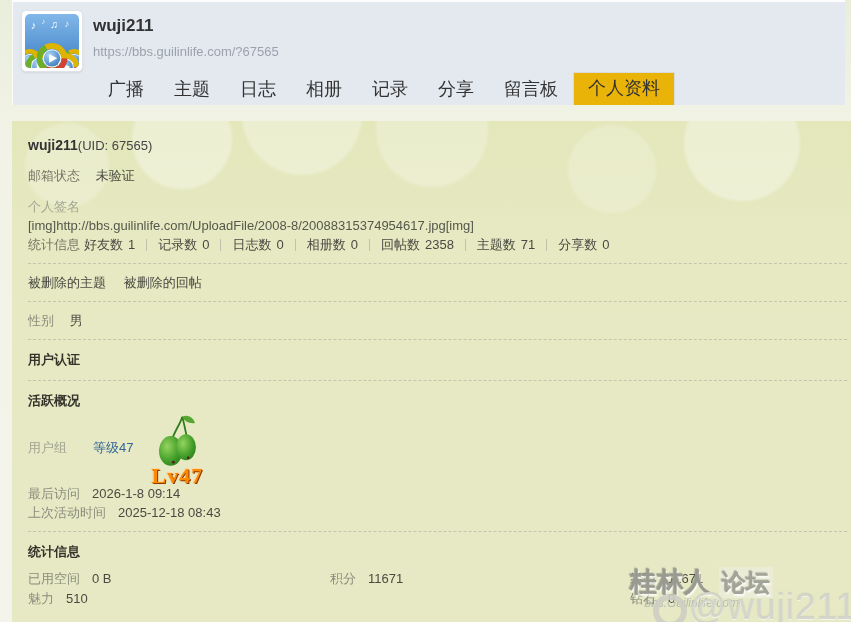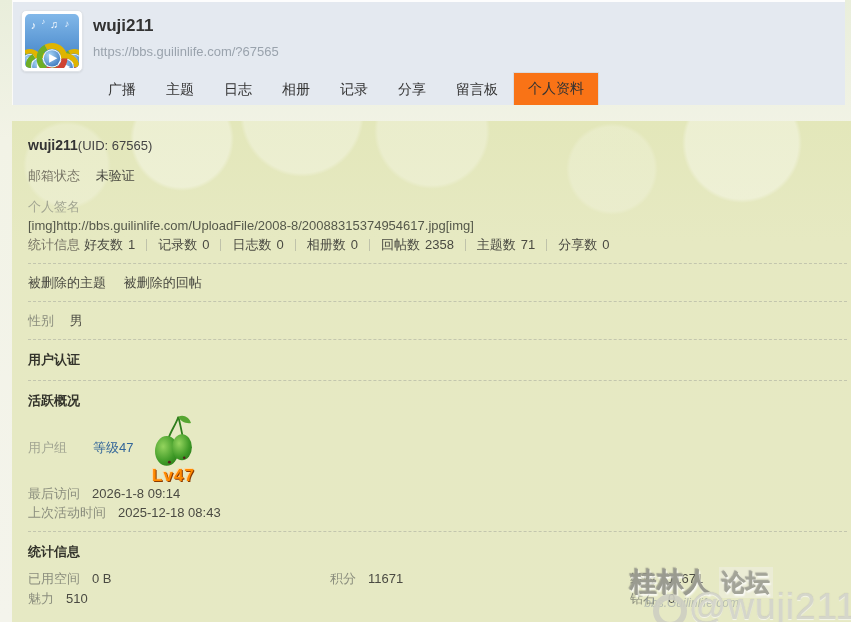--- a/index.html
+++ b/index.html
@@ -27,25 +27,25 @@
     font-size:17px; font-weight:bold; color:#333;
   }
   .profile-url {
     position:absolute; left:80px; top:42px;
     font-size:13px; color:#9aa3ad;
   }
   .tabs {
     position:absolute; left:80px; bottom:0; display:flex; align-items:flex-end;
   }
   .tab {
-    display:block; padding:8px 15px 9px; font-size:14px; color:#333;
+    display:block; padding:8px 15px 9px; font-size:18px; color:#333;
     text-decoration:none; cursor:pointer; line-height:14px;
   }
   .tab.active {
-    background:#f97316; font-weight:normal;
+    background:#eab308; font-weight:normal;
     border:1px solid #d8dade; border-bottom:none; padding:8px 14px 10px;text-align:center;
   }
 
   
   .content {
     position:absolute; left:12px; top:121px; width:851px; height:517px;
     padding:14px 16px 0 16px;
     background:
       radial-gradient(circle 52px at 170px 18px, rgba(255,255,255,.34) 0 48px, rgba(255,255,255,0) 52px),
       radial-gradient(circle 62px at 290px -6px, rgba(255,255,255,.30) 0 58px, rgba(255,255,255,0) 62px),
@@ -70,22 +70,22 @@
   .is-item .is-l { margin-right:5px; }
   .is-sep { display:inline-block; width:0; height:12px; border-left:1px solid #bfc2aa; margin:0 11px; }
   hr.dashed { border:none; border-top:1px dashed #c3c6ae; margin:9px 0; }
   .section-title { font-weight:bold; color:#33332b; line-height:22px; }
   a.blue-link { color:#336699; text-decoration:none; cursor:pointer; }
   .deleted-row a { color:#4a4a42; text-decoration:none; margin-right:14px; cursor:pointer; }
 
   .usergroup-row { display:flex; align-items:center; height:72px;gap:14px; }
   .badge-wrap { display:flex; flex-direction:column; align-items:center; margin-left:4px; margin-top:2px; }
   .lv-badge {
-    font-family:Liberation Sans, sans-serif;
-    font-weight:bold; font-size:17px; letter-spacing:1px; color:#ff8a00;
+    font-family:Liberation Serif, serif;
+    font-weight:bold; font-size:22px; letter-spacing:1px; color:#ff8a00;
     text-shadow:1px 1px 0 #8b3a00, -1px -1px 0 #ffd9a0, 0 0 1px #a34a00;
     line-height:16px;
   }
 
   .grid3 { display:grid; grid-template-columns:302px 300px 1fr; }
   .field { line-height:19px; white-space:nowrap; }
   .stat-grid .field { line-height:20px; }
   .stats-title { margin-top:4px; }
 
   

